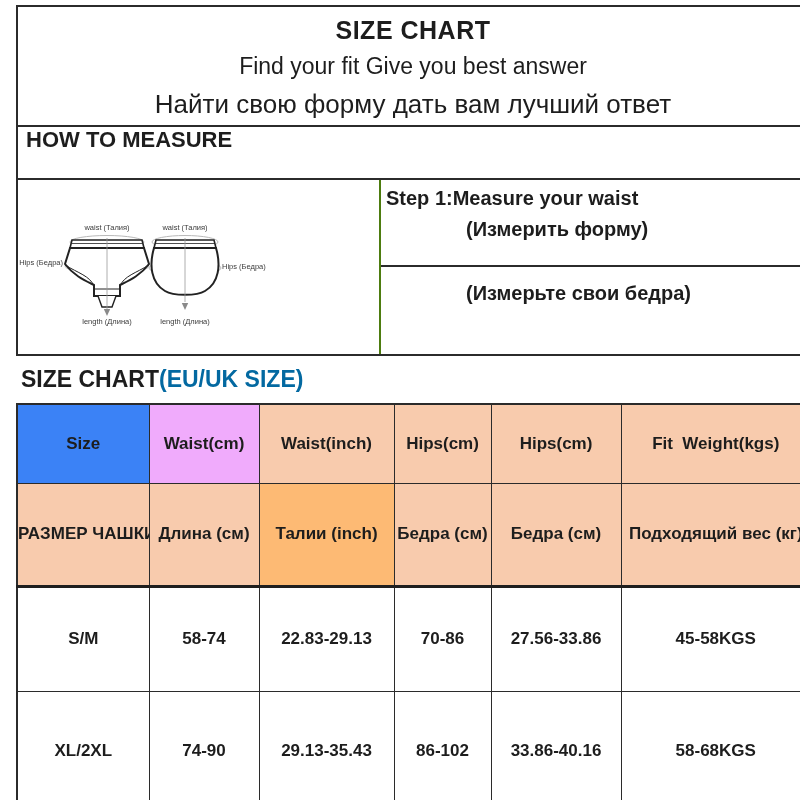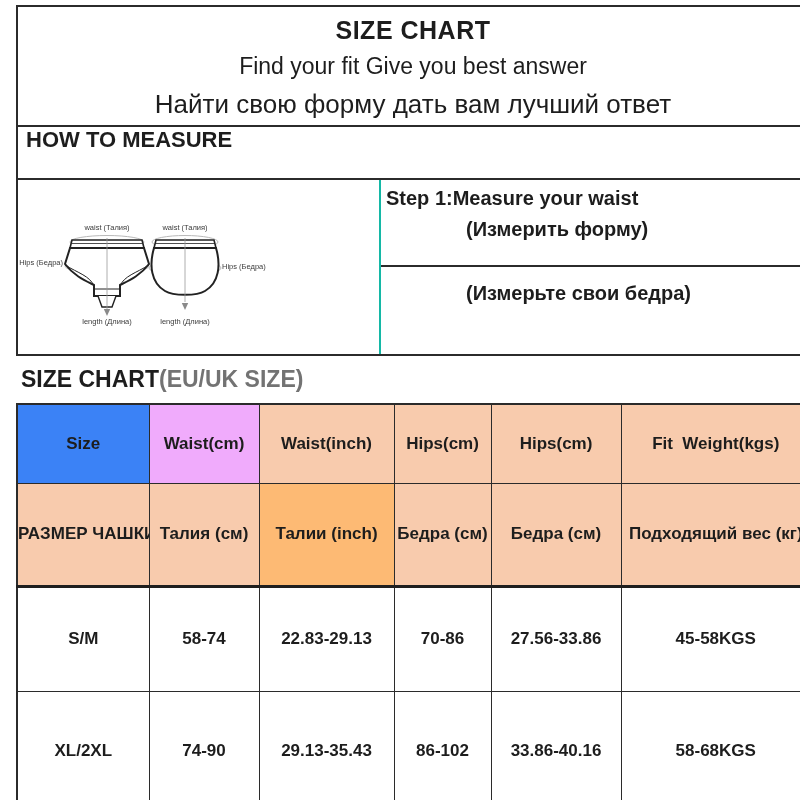--- a/index.html
+++ b/index.html
@@ -16,21 +16,21 @@
   .t-main { font-size:25px; font-weight:bold; letter-spacing:0.5px; }
   .t-sub  { font-size:23px; margin-top:8px; }
   .t-sub-ru { font-size:26px; margin-top:9px; }
 
   
   .howto-box { height:55px; display:flex; 
                padding-left:8px; font-size:22px; font-weight:bold; }
 
   
   .measure-box { height:178px; display:flex; }
-  .diagram-cell { width:363px; border-right:2px solid #14b8a6; box-sizing:border-box; }
+  .diagram-cell { width:363px; border-right:2px solid #4d7c0f; box-sizing:border-box; }
   .steps-col { flex:1; display:flex; flex-direction:column;border-radius:29px; }
   .step-cell { box-sizing:border-box; padding:7px 4px 0 5px; }
   .step-cell.first { height:87px; border-bottom:2px solid #2b2b2b; }
   .step-cell.second { flex:1; }
   .step-en { font-size:20px; font-weight:bold; }
   .step-ru { font-size:20px; font-weight:bold; padding-left:80px; margin-top:8px; }
 
   
   .chart-heading { height:47px; display:flex; align-items:center;
                    padding-left:5px; font-size:23px; font-weight:bold; background:#fff; }
@@ -110,21 +110,21 @@
           <div class="step-ru">(Измерить форму)</div>
         </div>
         <div class="step-cell second">
           <div class="step-ru">(Измерьте свои бедра)</div>
         </div>
       </div>
     </section>
 
     <div class="chart-heading">
       <span>SIZE CHART</span>
-        <span class="accent-red" style="color: #737373;">(EU/UK SIZE)</span>
+        <span class="accent-red" style="color: #0369a1;">(EU/UK SIZE)</span>
     </div>
 
     <table class="ct">
       <colgroup>
         <col style="width:132px">
           <col style="width:110px">
           <col style="width:135px">
         <col style="width:97px">
           <col style="width:130px">
           <col style="width:190px">
@@ -133,21 +133,21 @@
         <tr class="row-hdr-en hdr">
           <td style="background: #3b82f6;">Size</td>
           <td style="background: #f0abfc;">Waist(cm)</td>
           <td style="background: rgb(248, 203, 173);">Waist(inch)</td>
           <td style="background: rgb(248, 203, 173);">Hips(cm)</td>
           <td style="background: rgb(248, 203, 173);">Hips(cm)</td>
           <td style="background: rgb(248, 203, 173);">Fit  Weight(kgs)</td>
         </tr>
         <tr class="row-hdr-ru hdr">
           <td style="background: rgb(248, 203, 173);">РАЗМЕР ЧАШКИ</td>
-          <td style="background: rgb(248, 203, 173);">Талия (см)</td>
+          <td style="background: rgb(248, 203, 173);">Длина (см)</td>
           <td style="background: #fdba74;">Талии (inch)</td>
           <td style="background: rgb(248, 203, 173);">Бедра (см)</td>
           <td style="background: rgb(248, 203, 173);">Бедра (см)</td>
           <td style="background: rgb(248, 203, 173);">Подходящий вес (кг)</td>
         </tr>
         <tr class="row-data-1">
           <td>S/M</td>
           <td>58-74</td>
           <td>22.83-29.13</td>
           <td>70-86</td>

